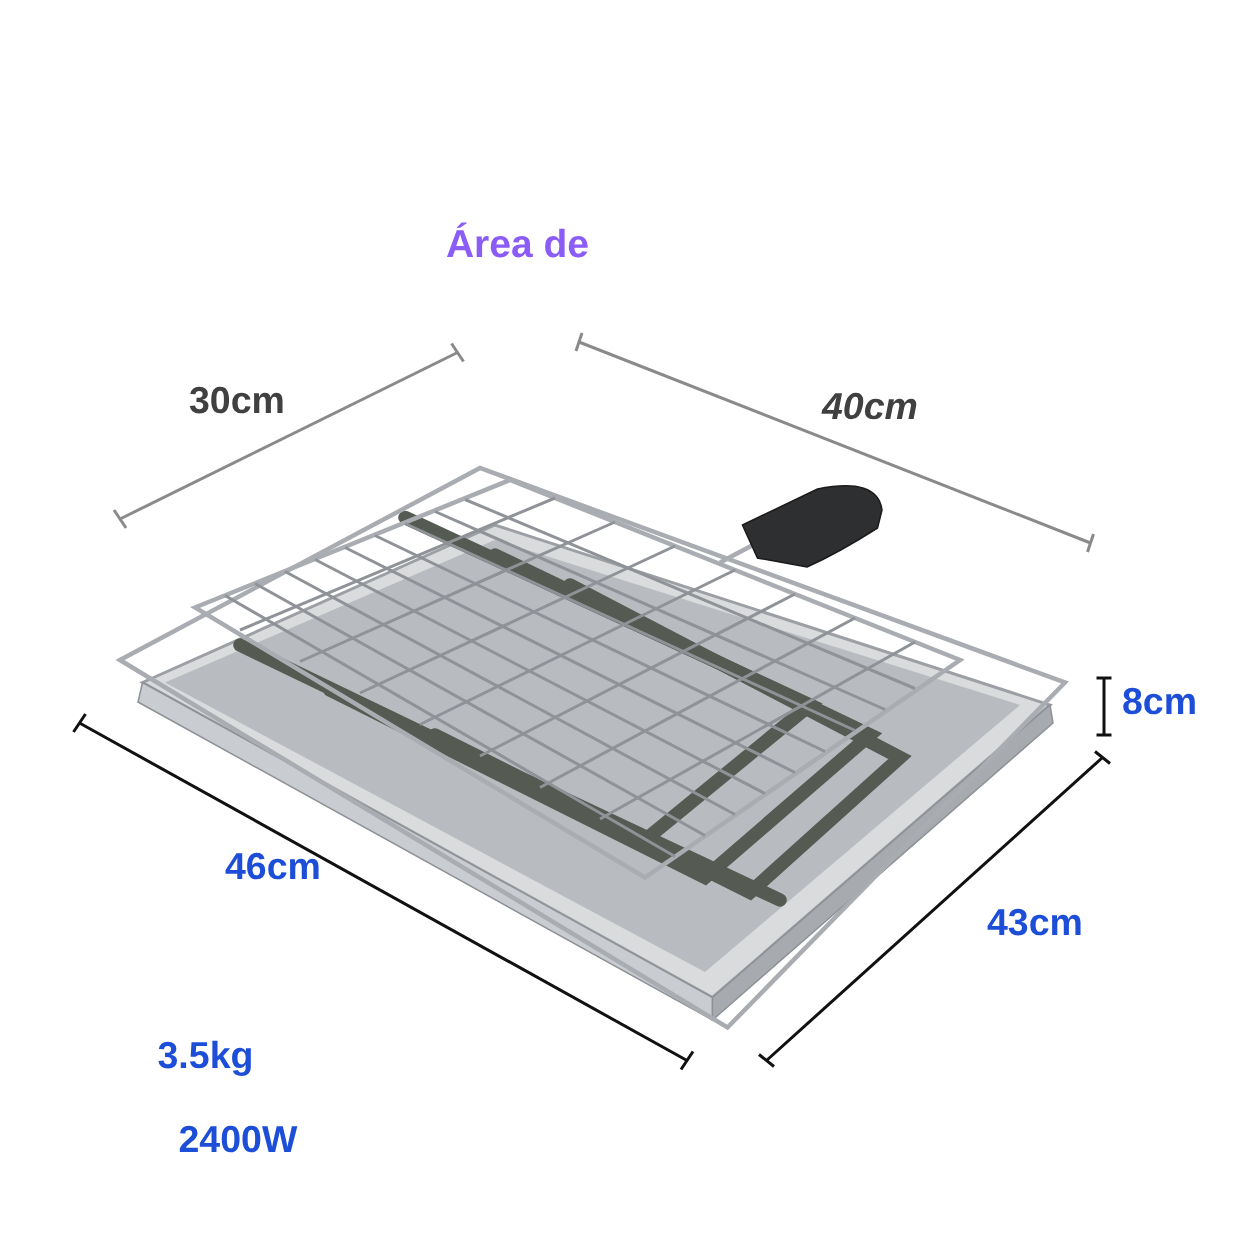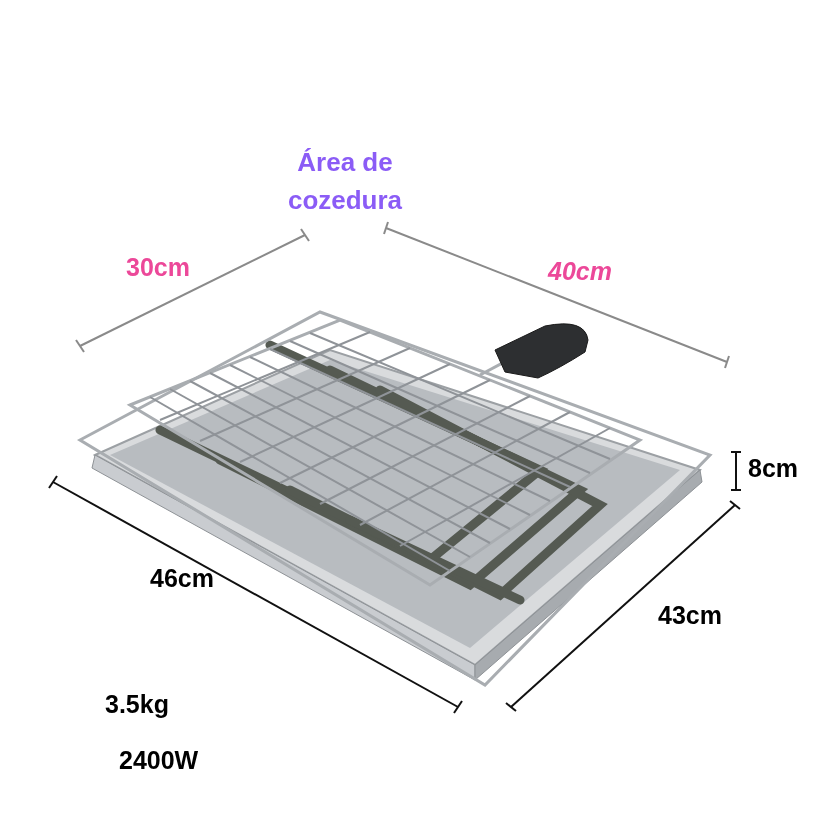--- a/index.html
+++ b/index.html
@@ -1,20 +1,20 @@
 <!DOCTYPE html>
 <html><head>
 <meta charset="utf-8">
 <style>
   html, body { margin:0; padding:0; background:#ffffff; }
   body { width:840px; height:840px; position:relative; overflow:hidden;
          font-family:"Liberation Sans", sans-serif; }
   .lbl { position:absolute; font-weight:bold; white-space:nowrap; }
-  .gray { color:#ec4899; font-size:25px; }
-  .dark { color:#000000; font-size:25px; }
+  .gray { color:#404040; font-size:25px; }
+  .dark { color:#1d4ed8; font-size:25px; }
   .title { position:absolute; left:250px; top:143px; width:190px; text-align:center;
            font-weight:bold; font-size:26px; line-height:38px; color:#8b5cf6; }
   svg.diagram { position:absolute; left:0; top:0; }
 </style>
 </head>
 <body>
 
 <svg class="diagram" width="840" height="840" viewBox="0 0 840 840">
 
   <g stroke="#8a8a8a" stroke-width="2">
@@ -82,21 +82,20 @@
   </g>
 
   <g>
     <line x1="480" y1="375" x2="512" y2="358" stroke="#a9adb1" stroke-width="3"></line>
     <path d="M495,350 L545,326 Q585,318 588,340 L585,352 Q560,368 538,378 L505,372 Z" fill="#2d2f31" stroke="#1a1a1a" stroke-width="1"></path>
   </g>
 </svg>
 
 <div class="title">
   <div>Área de</div>
-  <div>cozedura</div>
 </div>
 
 <div class="lbl gray" style="left:126px; top:253px;">30cm</div>
 <div class="lbl gray" style="left:548px; top:257px;font-style:italic;">40cm</div>
 <div class="lbl dark" style="left:748px; top:454px;">8cm</div>
 <div class="lbl dark" style="left:150px; top:564px;">46cm</div>
 <div class="lbl dark" style="left:658px; top:601px;">43cm</div>
 <div class="lbl dark" style="left:105px; top:690px;">3.5kg</div>
 <div class="lbl dark" style="left:119px; top:746px;">2400W</div>
 

